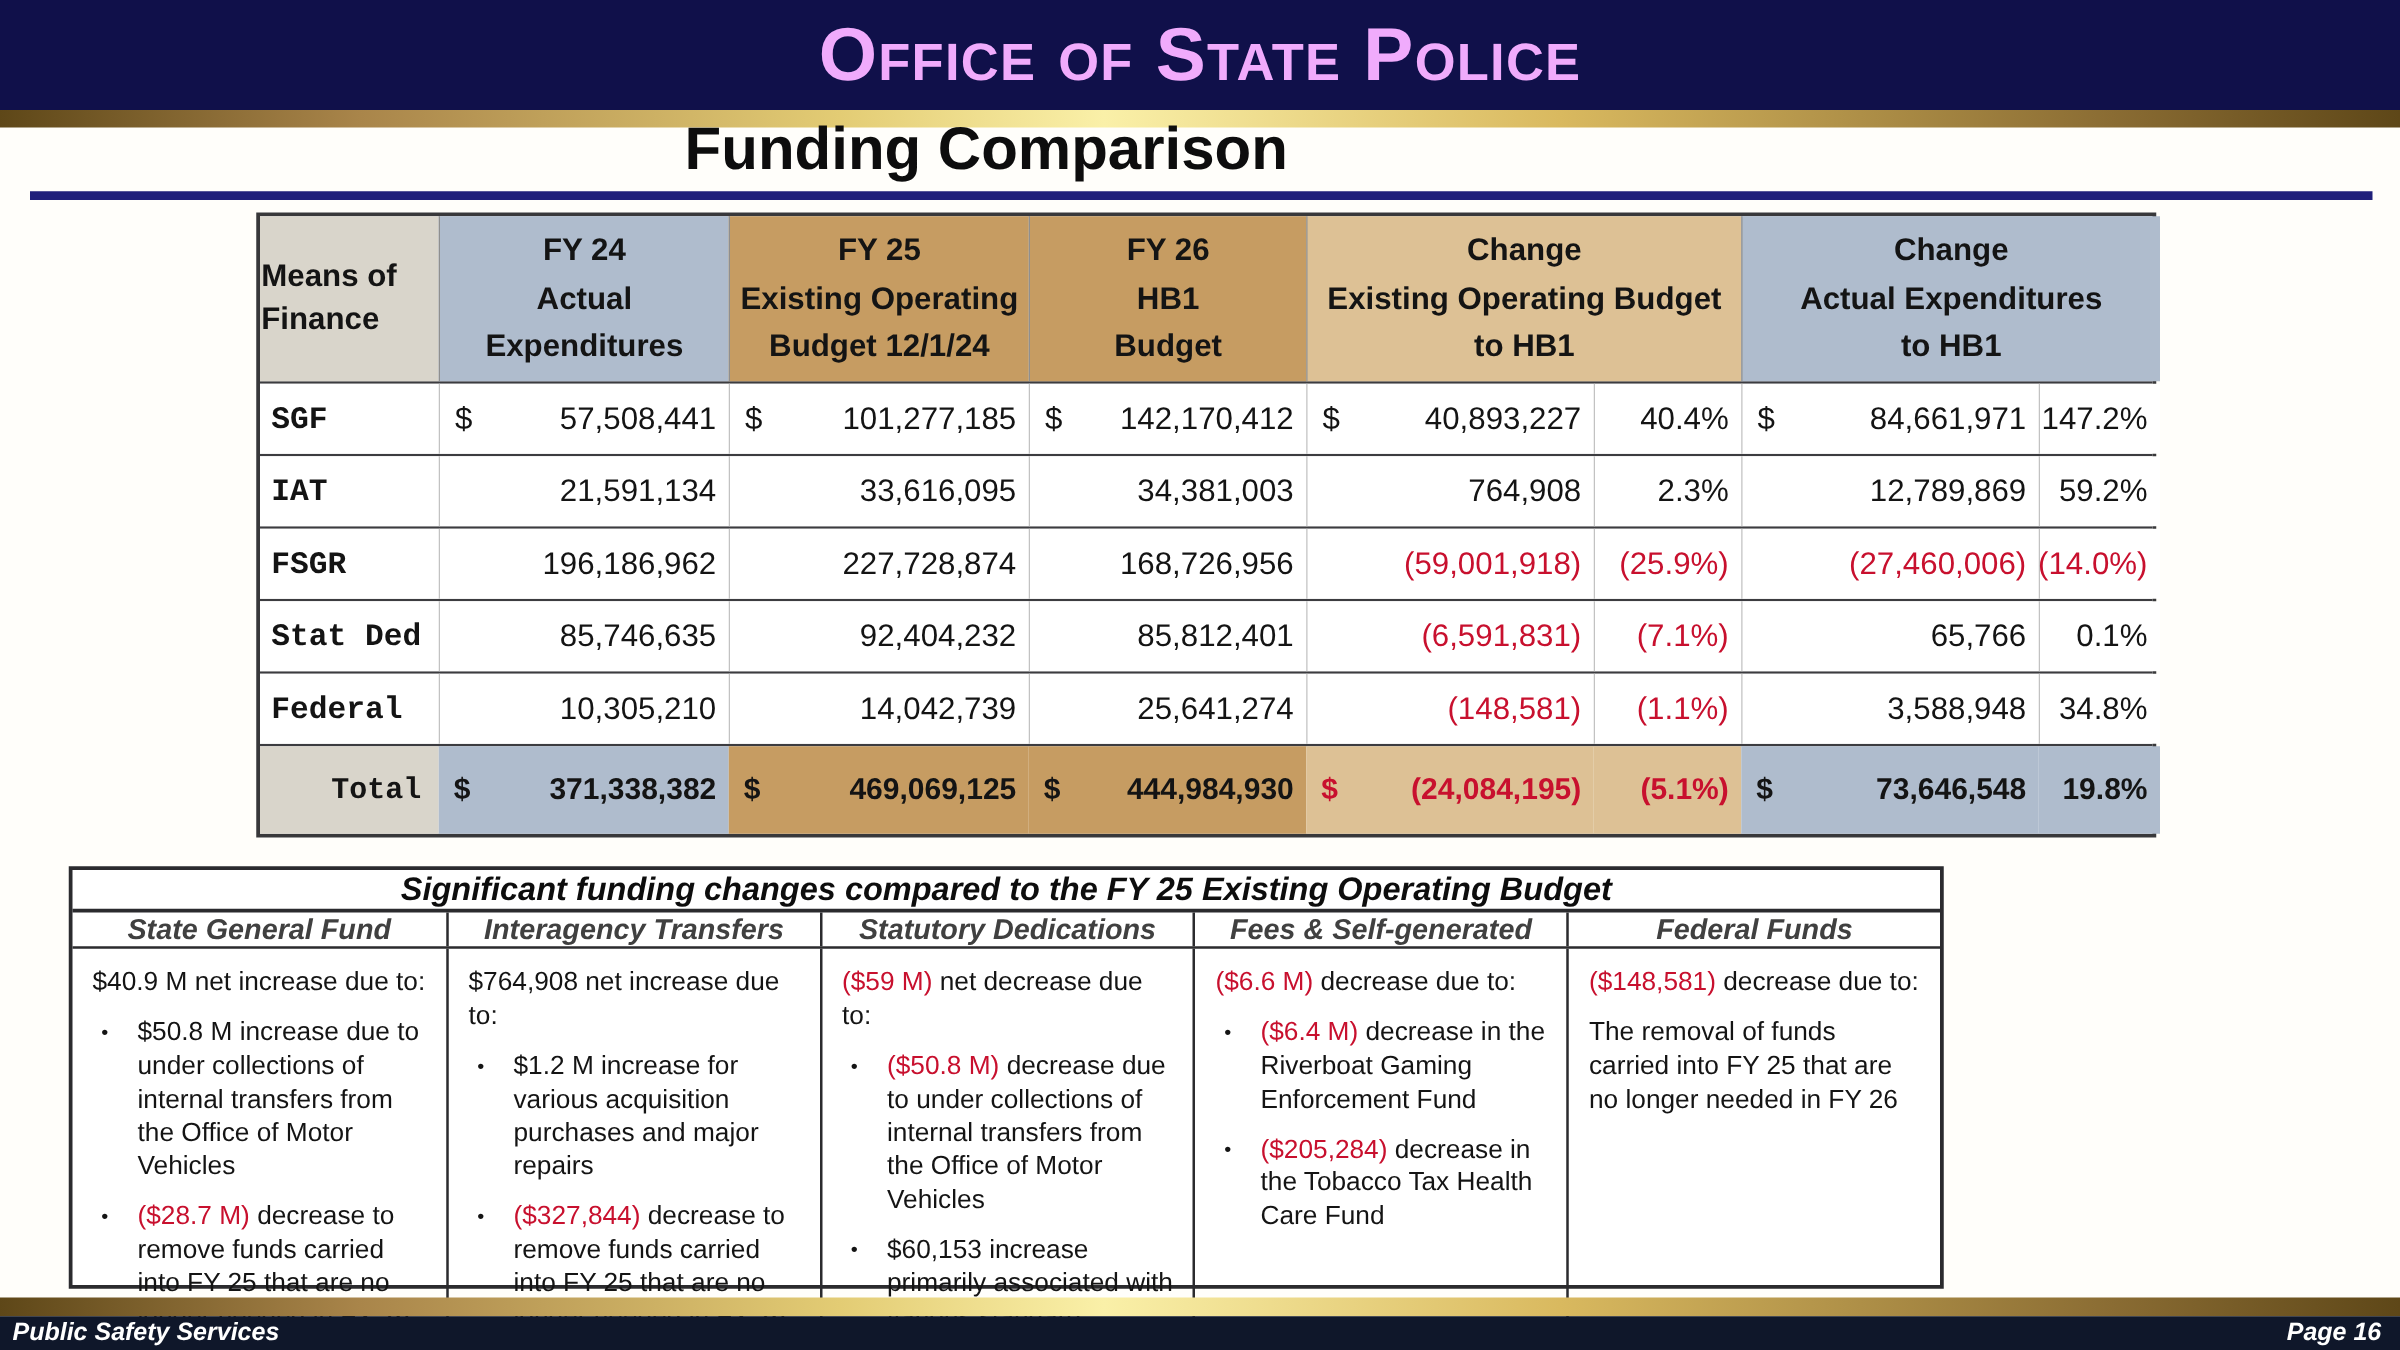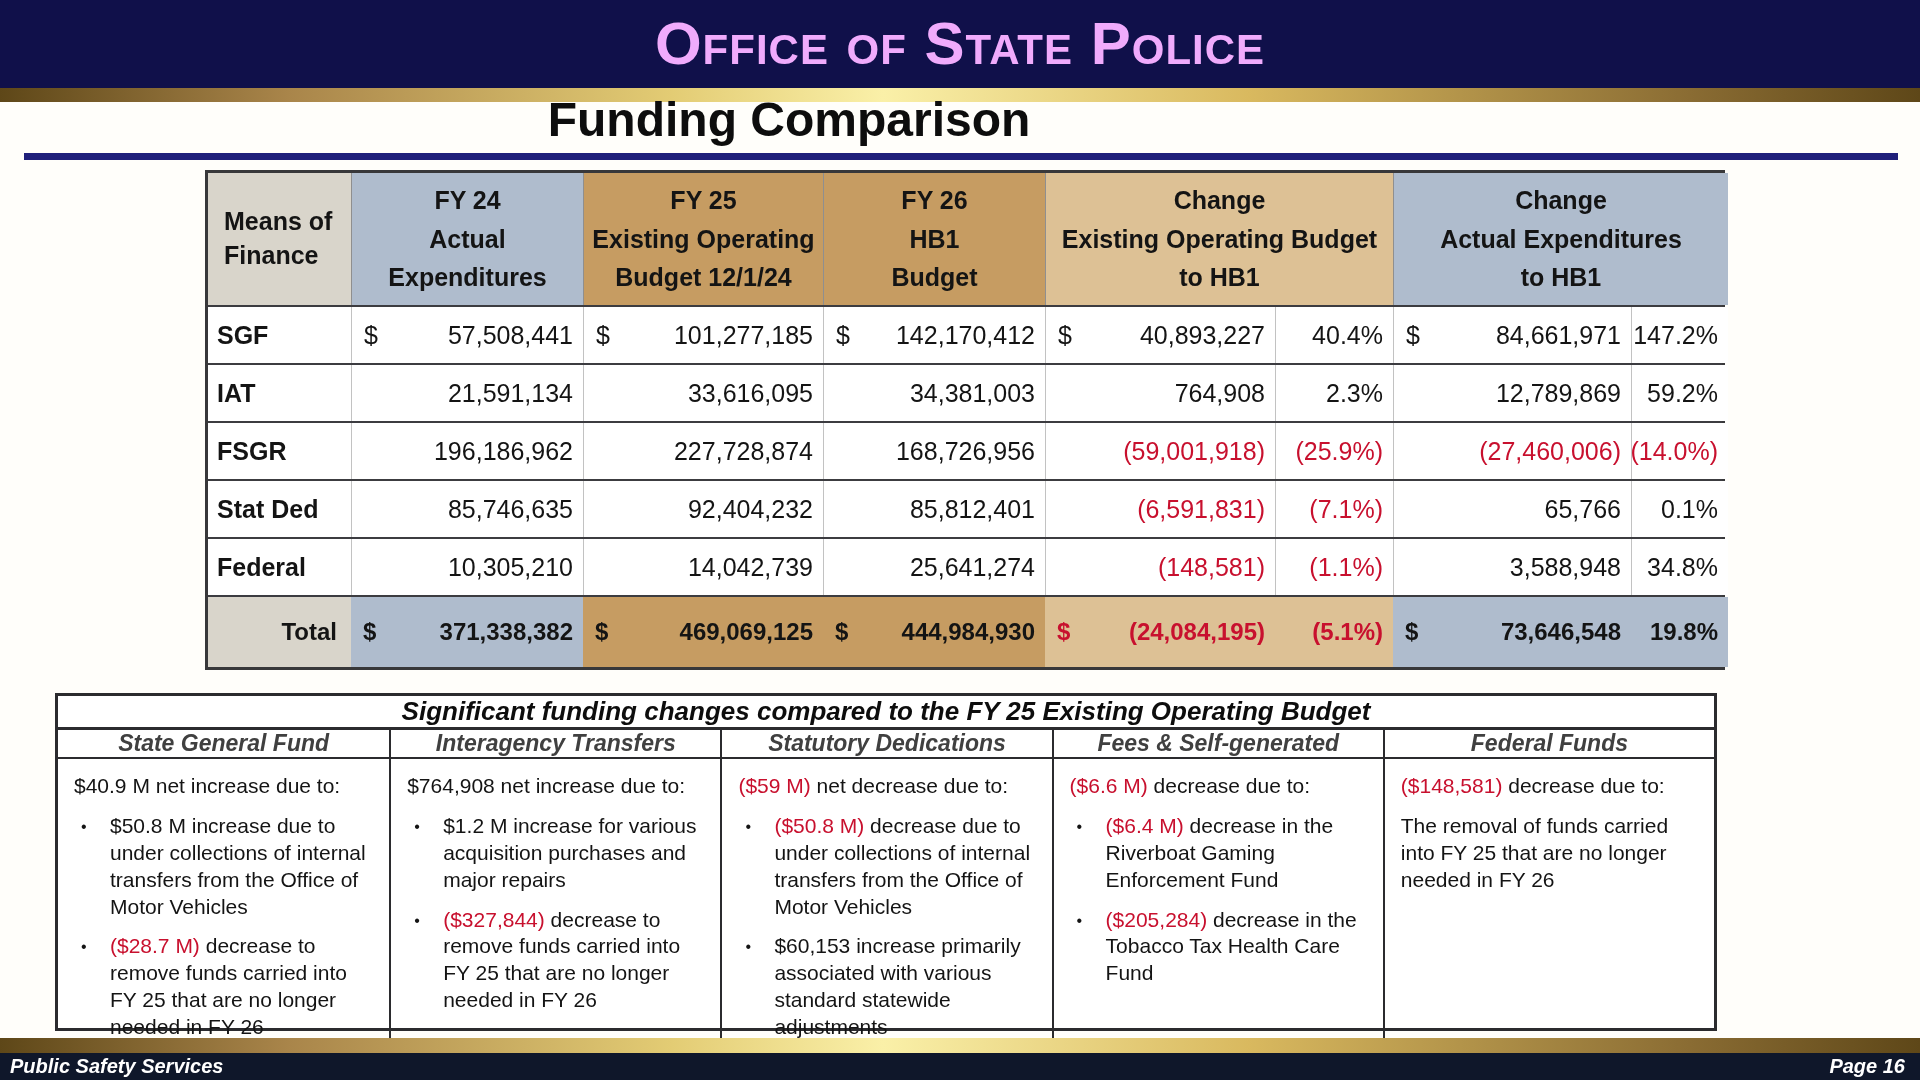--- a/index.html
+++ b/index.html
@@ -23,50 +23,50 @@
 
   
   .ftable { position:absolute; left:205px; top:170px; width:1520px; background:#ffffff;
             border:3px solid #38383a;
             --cols:143px 232px 240px 222px 230px 118px 238px 97px; }
   .fhead { display:grid; grid-template-columns:var(--cols); height:132px; }
   .hcell { display:flex; align-items:center; justify-content:center; text-align:center;
            font-weight:bold; font-size:25px; line-height:1.55; white-space:pre-line;
            border-left:1px solid #8f8f8f; color:#141414; }
   .hcell:first-child { border-left:none; justify-content:flex-start; text-align:left;
-                       padding-left:16px; line-height:1.35; }
+                       padding-left:1px; line-height:1.35; }
   .hc0 { background:#d9d5cb; }
   .hc1 { background:#afbccd; }
   .hc2,.hc3 { background:#c69c62; }
   .hc45 { background:#ddc195; grid-column:span 2; }
   .hc67 { background:#afbccd; grid-column:span 2; }
 
   .trow { display:grid; grid-template-columns:var(--cols); height:58px; border-top:2px solid #3c3c40; }
   .trow .cell { display:flex; align-items:center; font-size:25px; color:#141414;
                 border-left:1px solid #c2c2c2; background:#ffffff; }
   .trow .cell:first-child { border-left:none; }
-  .rlabel { font-weight:bold; padding-left:9px; }
+  .rlabel { font-weight:bold; padding-left:9px;font-family:Liberation Mono, monospace; }
   .money { justify-content:space-between; padding:0 10px 0 12px; }
   .money .dollar { min-width:20px; }
   .pct { justify-content:flex-end; padding-right:10px; }
   .cell.neg, .cell.neg .val, .cell.neg .dollar { color:#c8102e; }
 
   .trow.total { height:72px; font-weight:bold; }
   .trow.total .cell { border-left:none; font-size:24px; }
   .trow.total .cell:nth-child(1) { background:#d9d5cb; justify-content:flex-end; padding-right:14px; }
   .trow.total .cell:nth-child(2) { background:#afbccd; }
   .trow.total .cell:nth-child(3),
   .trow.total .cell:nth-child(4) { background:#c69c62; }
   .trow.total .cell:nth-child(5),
   .trow.total .cell:nth-child(6) { background:#ddc195; }
   .trow.total .cell:nth-child(7),
   .trow.total .cell:nth-child(8) { background:#afbccd; }
 
   
-  .changes { position:absolute; left:55px; top:693px; width:1662px; height:338px;
+  .changes { position:absolute; left:55px; top:693px; width:1500px; height:338px;
              background:#ffffff; border:3px solid #2b2b2e; display:flex; flex-direction:column; }
   .ch-title { height:52px; display:flex; align-items:center; justify-content:center;
               font-weight:bold; font-style:italic; font-size:26px; color:#0d0d0d;
               border-bottom:3px solid #2b2b2e; }
   .ch-heads { display:grid; grid-template-columns:repeat(5,1fr); height:38px;
               border-bottom:2px solid #2b2b2e; }
   .chh { display:flex; align-items:center; justify-content:center; font-weight:bold;
          font-size:23px; color:#404040; border-left:2px solid #2b2b2e;font-style:italic; }
   .chh:first-child { border-left:none; }
   .ch-body { display:grid; grid-template-columns:repeat(5,1fr); flex:1; }

